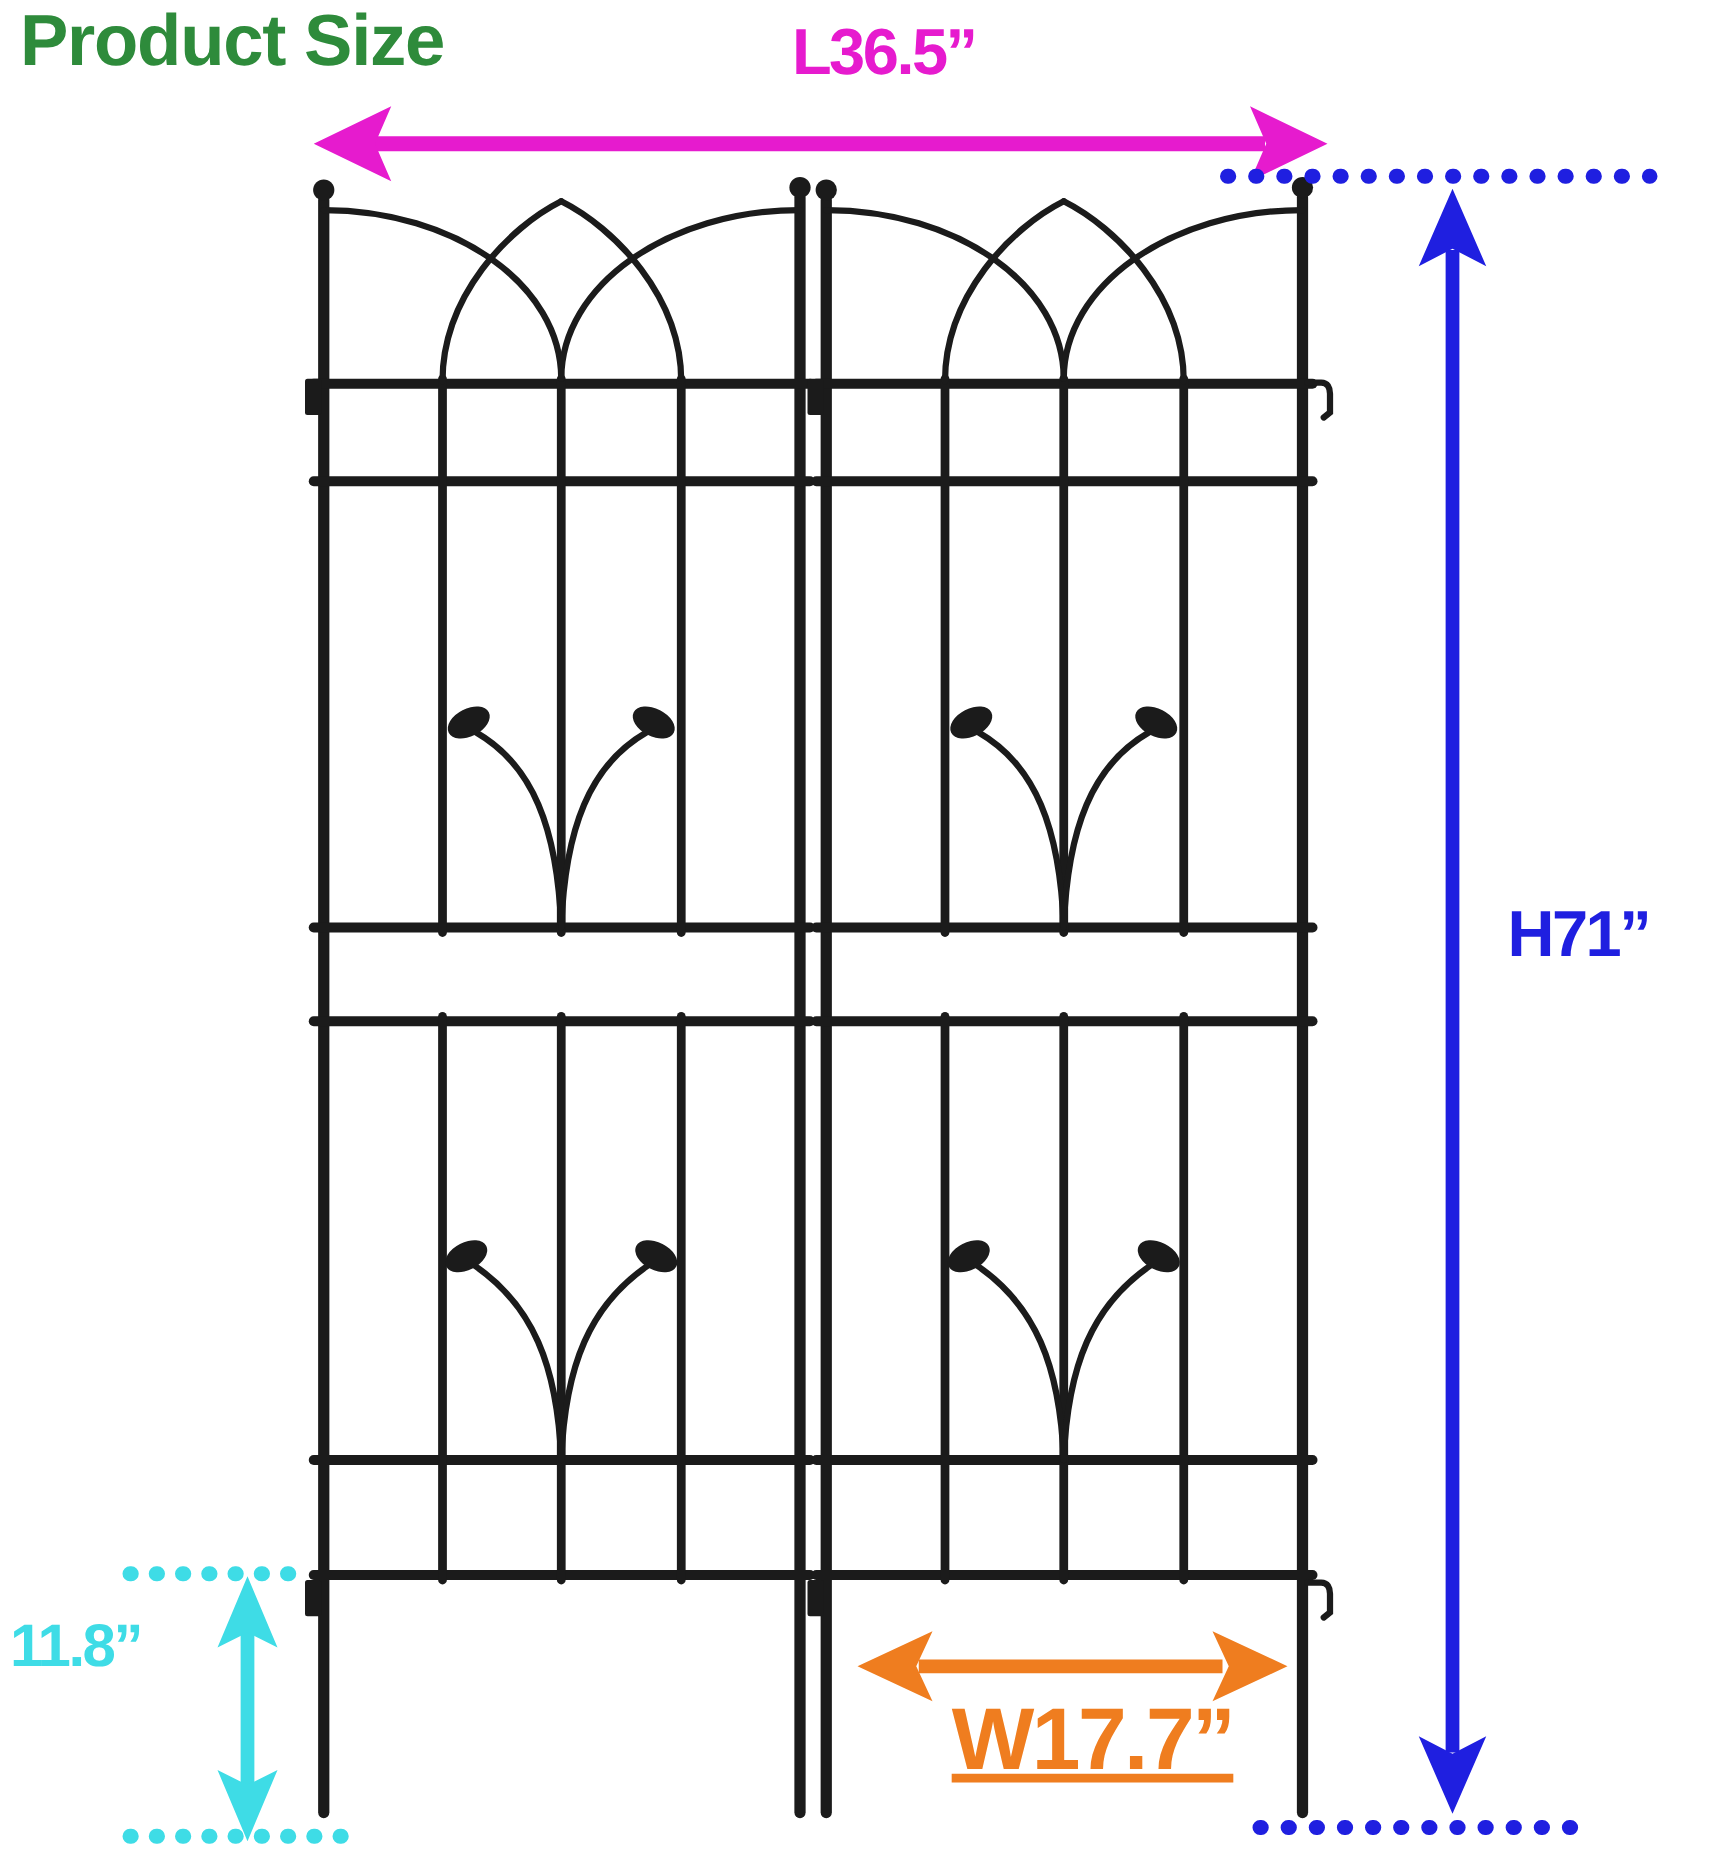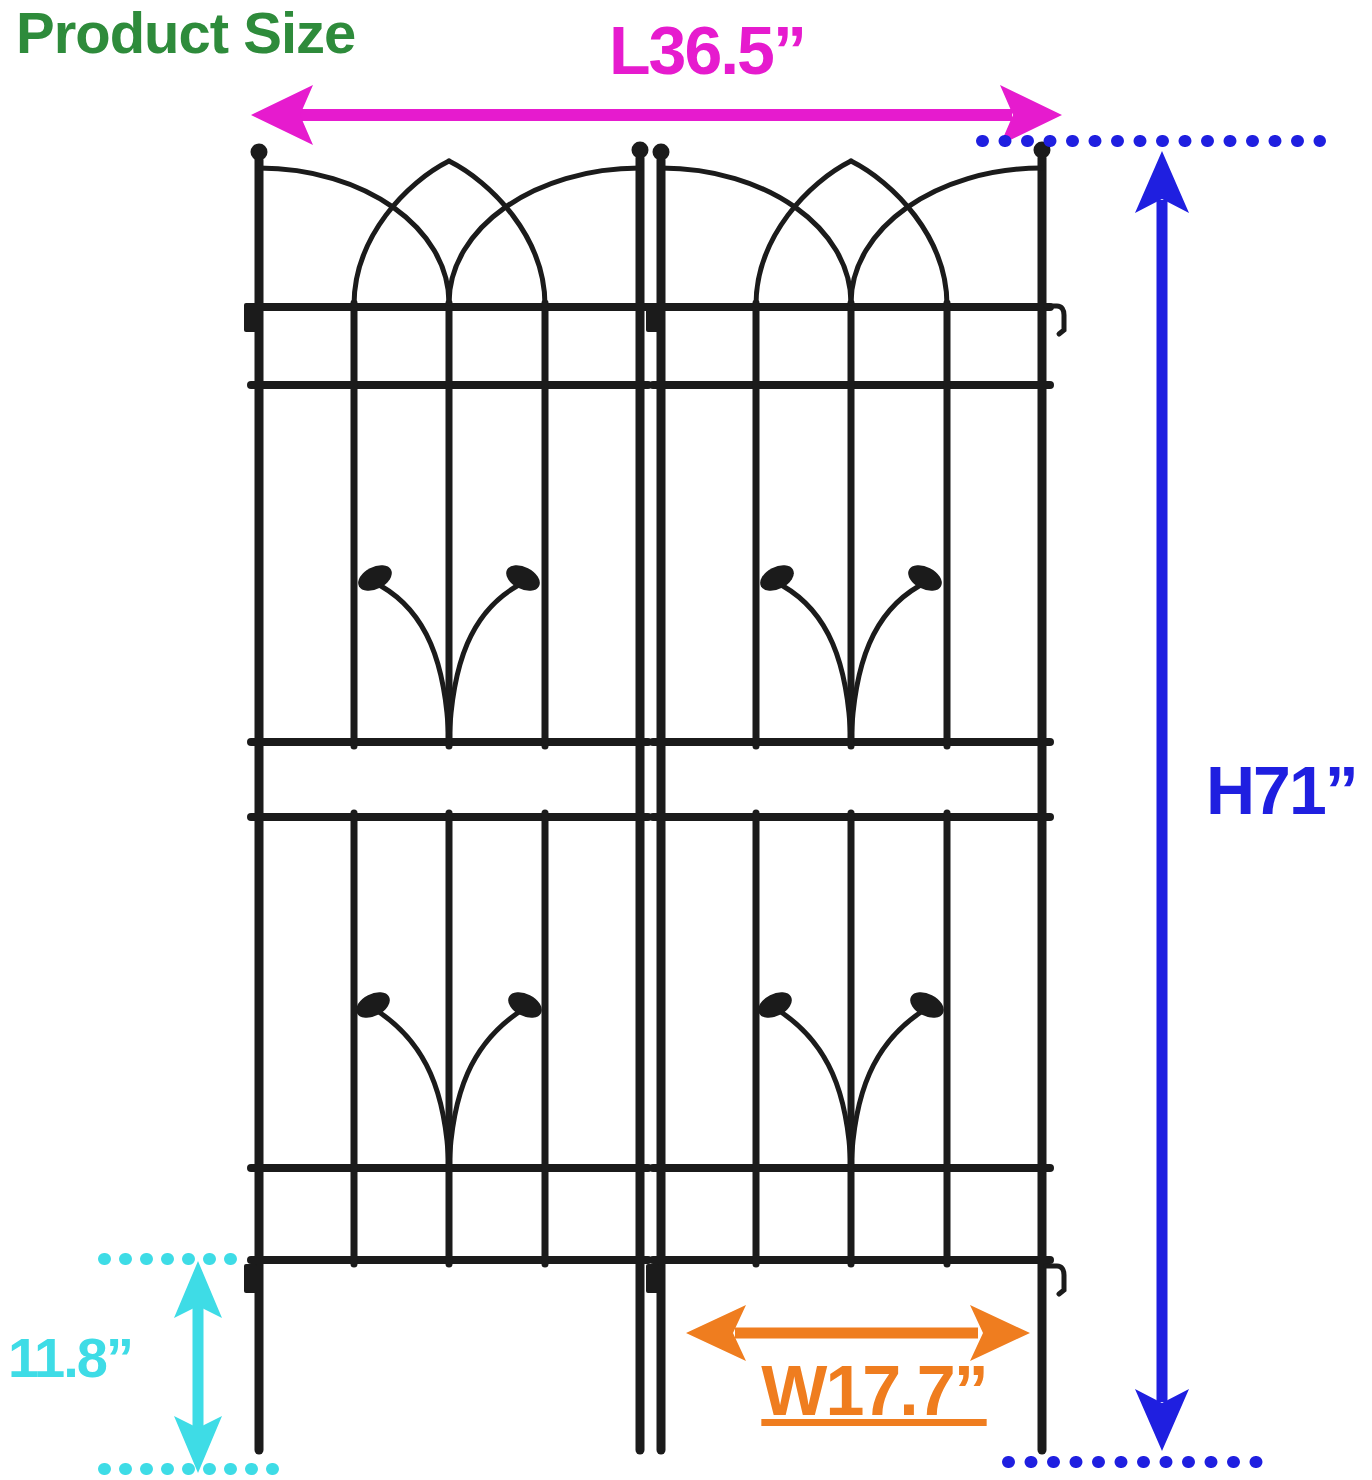--- a/index.html
+++ b/index.html
@@ -7,23 +7,23 @@
     --cyan:#3EDCE6; --orange:#EF7D1F; --ink:#1B1B1B; --bg:#FFFFFF;
   }
   html,body{margin:0;padding:0;background:#fff;}
   .stage{
     position:relative;width:1372px;height:1480px;background:var(--bg,#fff);
     overflow:hidden;font-family:"Liberation Sans","DejaVu Sans",sans-serif;
   }
   .stage svg{position:absolute;left:0;top:0;}
   .lbl{position:absolute;font-weight:bold;white-space:nowrap;line-height:1;}
   .lbl-title{left:16px;top:4px;font-size:58px;letter-spacing:-1px;color:var(--green,#2E8B3B);}
-  .lbl-length{left:707px;top:16px;transform:translateX(-50%);font-size:68px;letter-spacing:-2px;color:var(--magenta,#E61BCE);}
-  .lbl-height{left:1206px;top:756px;font-size:68px;letter-spacing:-2px;color:var(--blue,#1F1FE0);}
-  .lbl-stake{left:8px;top:1330px;font-size:56px;letter-spacing:-2px;color:var(--cyan,#3EDCE6);}
+  .lbl-length{left:707px;top:16px;transform:translateX(-50%);font-size:52px;letter-spacing:-2px;color:var(--magenta,#E61BCE);}
+  .lbl-height{left:1206px;top:722px;font-size:52px;letter-spacing:-2px;color:var(--blue,#1F1FE0);}
+  .lbl-stake{left:8px;top:1294px;font-size:48px;letter-spacing:-2px;color:var(--cyan,#3EDCE6);}
   .lbl-width{left:874px;top:1356px;transform:translateX(-50%);font-size:70px;letter-spacing:-2px;color:var(--orange,#EF7D1F);text-decoration:underline;}
 </style>
 </head>
 <body>
 
 <div class="stage">
 
   <svg width="1372" height="1480" viewBox="0 0 1372 1480">
 
     <g stroke="var(--ink,#1B1B1B)" fill="none" stroke-linecap="round">

